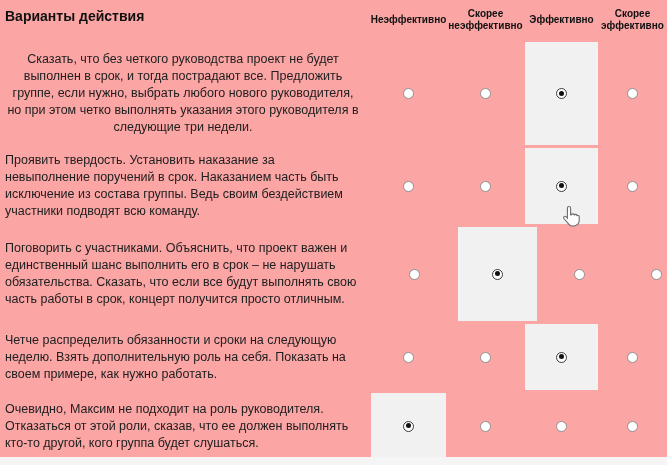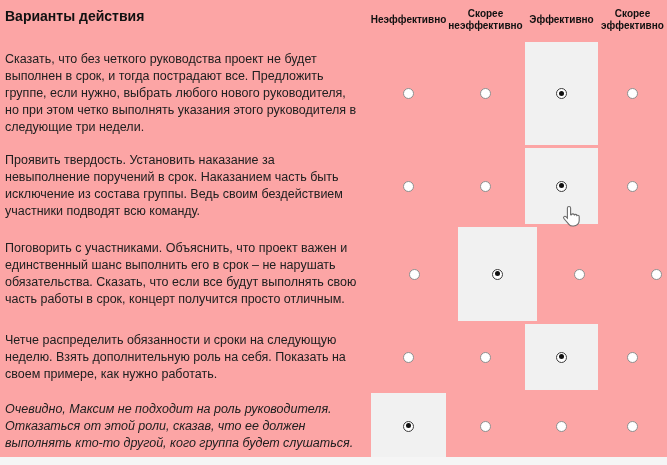--- a/index.html
+++ b/index.html
@@ -41,25 +41,25 @@
     align-self: start;
     display: flex;
     align-items: center;
     justify-content: center;
     min-height: 26px;
   }
   
   .row {
     margin-bottom: 3px;
   }
-  .row-0 { min-height: 103px; }
+  .row-0 { min-height: 103px; text-align: center; }
   .row-1 { min-height: 74px; }
   .row-2 { min-height: 94px; gap: 6px; }
   .row-3 { min-height: 66px; }
-  .row-4 { min-height: 66px; margin-bottom: 0; font-style: italic; }
+  .row-4 { min-height: 66px; margin-bottom: 0; }
   .cell {
     display: flex;
     align-items: center;
   }
   .text-cell {
     padding: 4px 10px 4px 5px;
     font-size: 12.5px;
     line-height: 17px;
     color: var(--text-color, #202020);
   }

